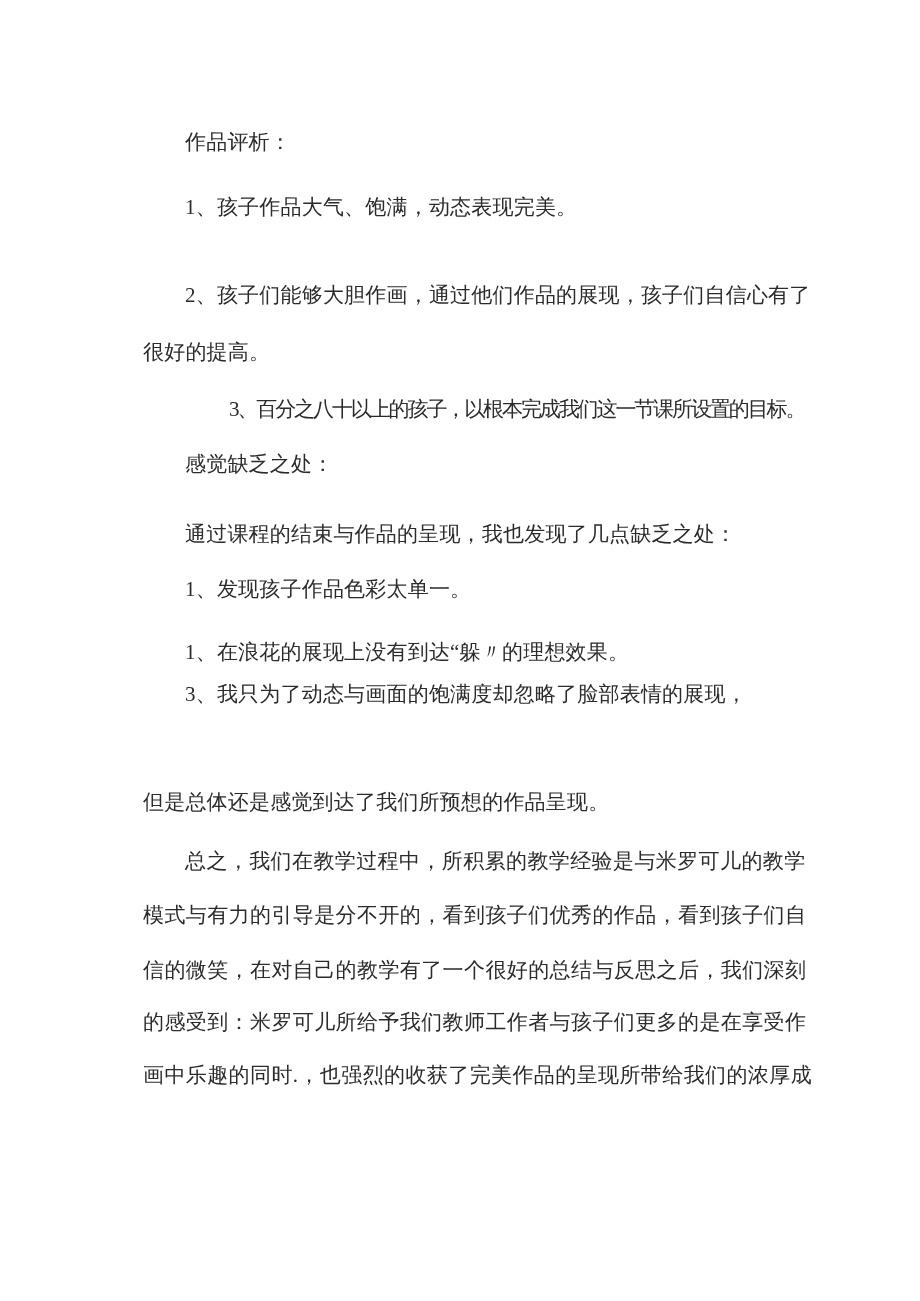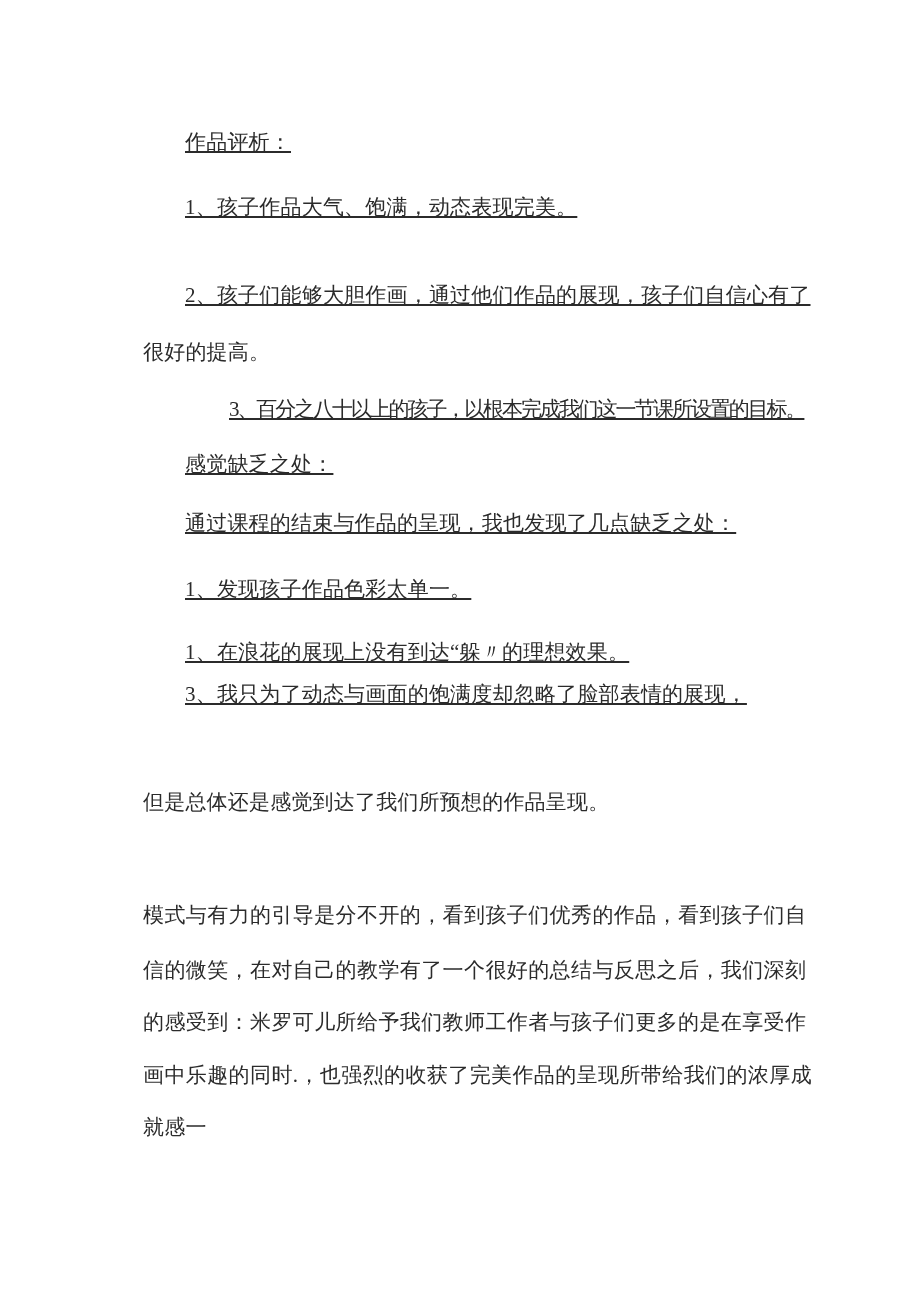--- a/index.html
+++ b/index.html
@@ -21,43 +21,42 @@
   .line {
     position: absolute;
     left: 143px;
     width: 660px;
     line-height: 27px;
     white-space: nowrap;
     letter-spacing: 0.2px;
   }
   .line.indent {
     left: 185px;
-    text-decoration: underline;
   }
   .line.condensed {
     letter-spacing: -2.1px;
     margin-left: 44px;
   }
   .line.wide {
     letter-spacing: 0.4px;
   }
 </style>
 </head>
 <body>
 
 <div class="page">
   <div class="line indent" style="top:129px">作品评析：</div>
   <div class="line indent" style="top:194px">1、孩子作品大气、饱满，动态表现完美。</div>
   <div class="line indent" style="top:282px">2、孩子们能够大胆作画，通过他们作品的展现，孩子们自信心有了</div>
   <div class="line" style="top:339px">很好的提高。</div>
   <div class="line indent condensed" style="top:396px">3、百分之八十以上的孩子，以根本完成我们这一节课所设置的目标。</div>
   <div class="line indent" style="top:451px">感觉缺乏之处：</div>
-  <div class="line indent" style="top:510px">通过课程的结束与作品的呈现，我也发现了几点缺乏之处：</div>
+  <div class="line indent" style="top:521px">通过课程的结束与作品的呈现，我也发现了几点缺乏之处：</div>
   <div class="line indent" style="top:576px">1、发现孩子作品色彩太单一。</div>
   <div class="line indent" style="top:639px">1、在浪花的展现上没有到达“躲〃的理想效果。</div>
   <div class="line indent" style="top:681px">3、我只为了动态与画面的饱满度却忽略了脸部表情的展现，</div>
   <div class="line" style="top:789px">但是总体还是感觉到达了我们所预想的作品呈现。</div>
+  <div class="line indent wide" style="top:848px">总之，我们在教学过程中，所积累的教学经验是与米罗可儿的教学</div>
   <div class="line wide" style="top:902px">模式与有力的引导是分不开的，看到孩子们优秀的作品，看到孩子们自</div>
   <div class="line wide" style="top:957px">信的微笑，在对自己的教学有了一个很好的总结与反思之后，我们深刻</div>
   <div class="line wide" style="top:1009px">的感受到：米罗可儿所给予我们教师工作者与孩子们更多的是在享受作</div>
   <div class="line wide" style="top:1062px">画中乐趣的同时.，也强烈的收获了完美作品的呈现所带给我们的浓厚成</div>
-  <div class="line" style="top:1114px">就感一</div>
 </div>
 
 </body></html>

